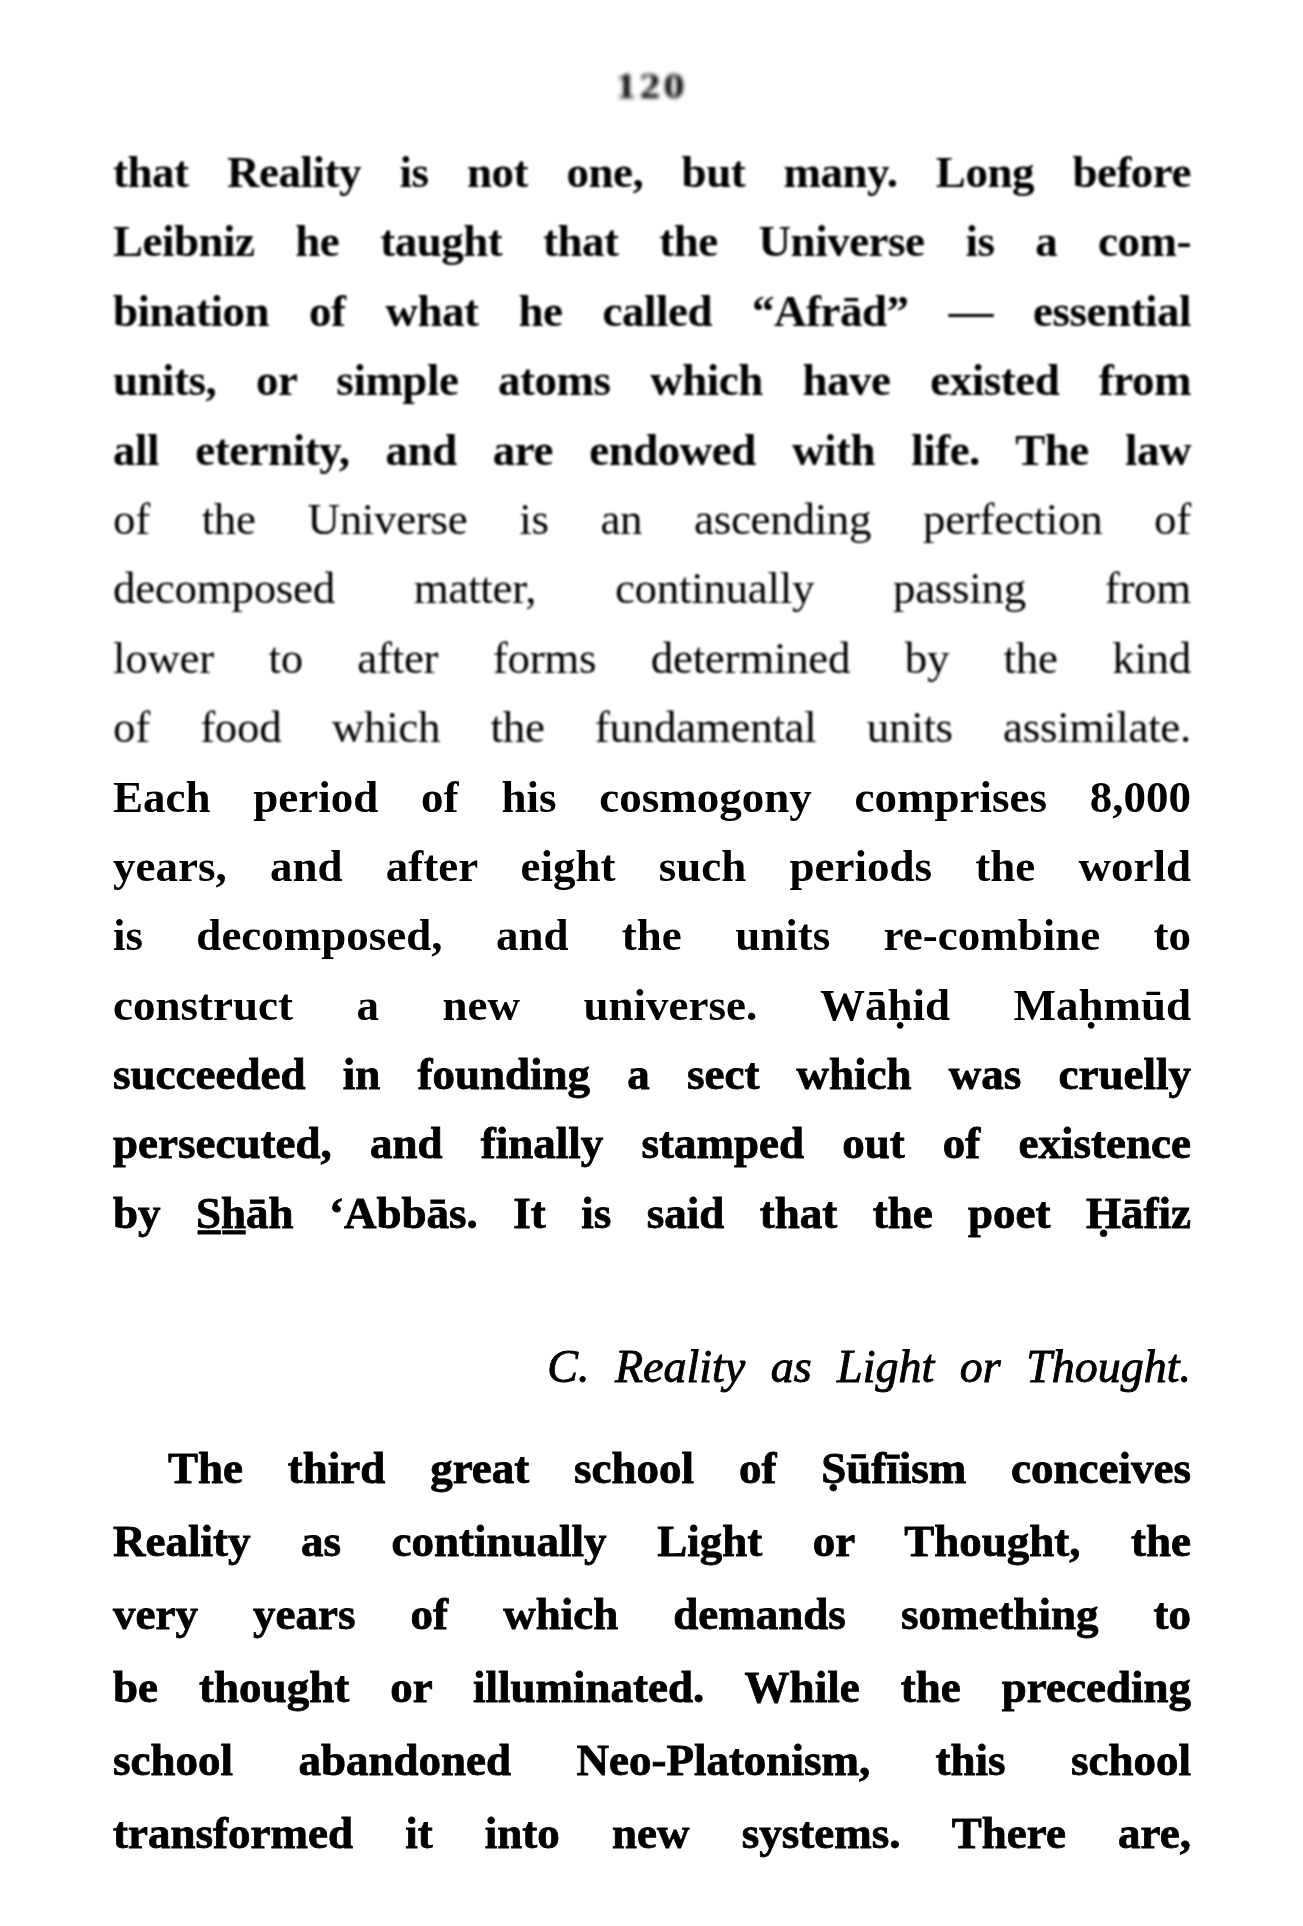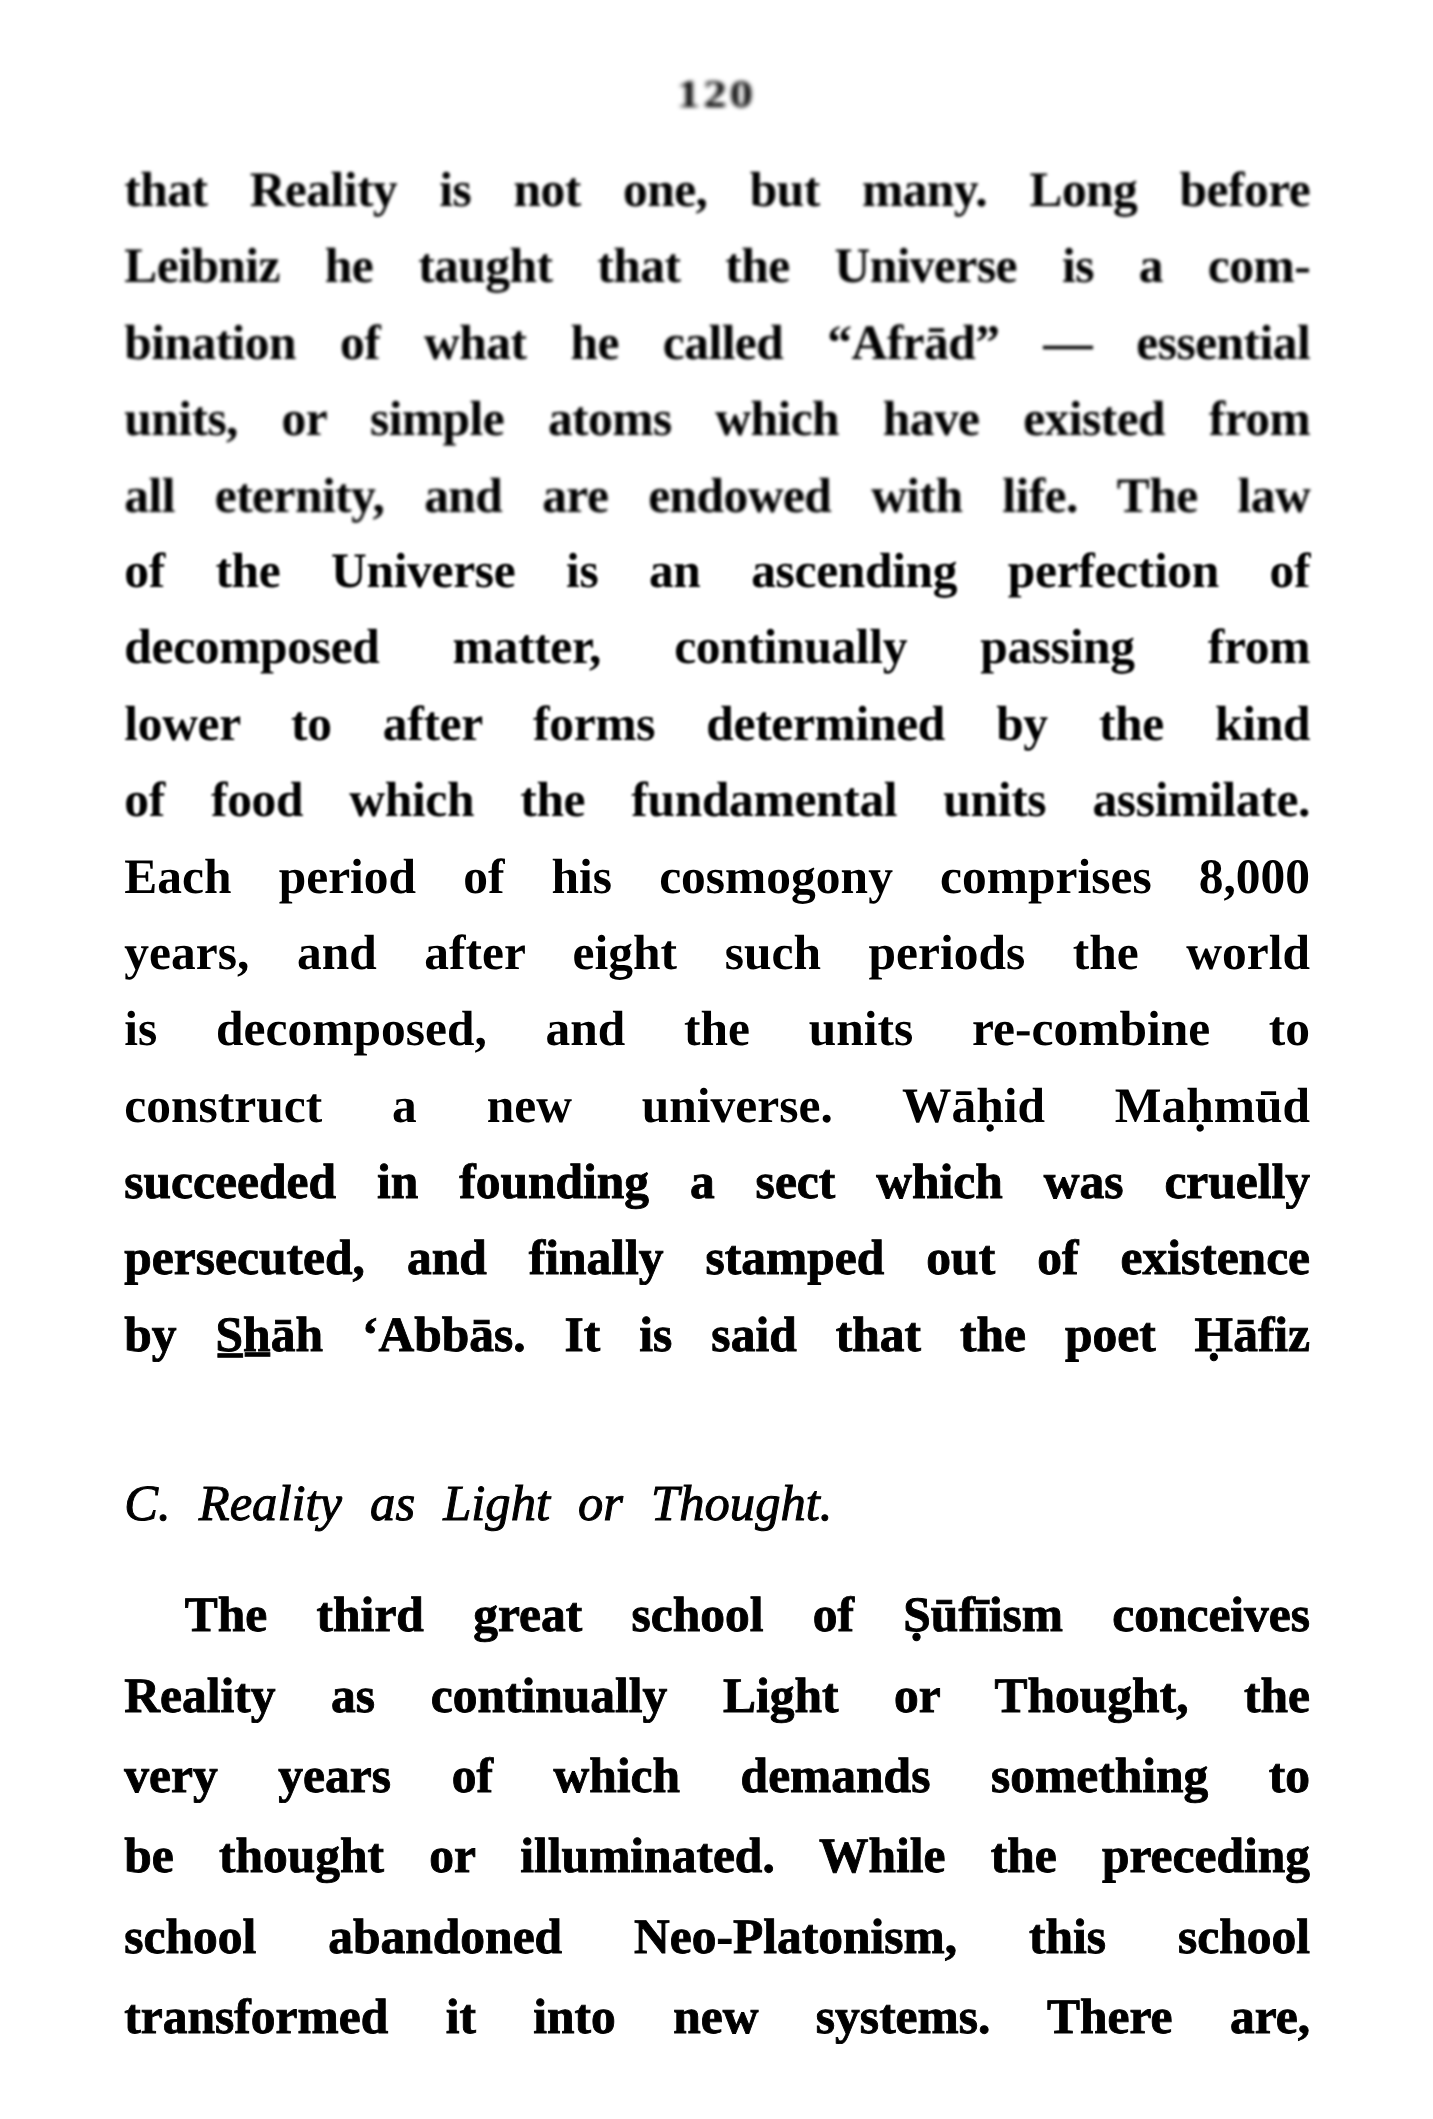--- a/index.html
+++ b/index.html
@@ -37,31 +37,31 @@
     line-height: 69.4px;
     font-size: 45px;
     text-align: justify;
     text-align-last: justify;
     color: #000;
   }
   .para2 .line { height: 73px; line-height: 73px; }
   .indent { padding-left: 55px; }
   
   .smear-3 { font-weight: 700; letter-spacing: -0.5px; filter: blur(1.3px) contrast(3.2); }
-  .smear-2 { font-weight: 700; letter-spacing: -0.3px; filter: blur(0.9px) contrast(2.6); }
+  .smear-2 { font-weight: 400; letter-spacing: -0.3px; filter: blur(0.9px) contrast(2.6); }
   .smear-1 { font-weight: 700; filter: blur(0.5px) contrast(1.9); }
   .clean   { font-weight: 700; -webkit-text-stroke: 0.8px #000; filter: blur(0.2px) contrast(1.4); }
   .heading {
     position: absolute;
     top: 1332px; left: 113px; width: 1078px;
     height: 70px; line-height: 70px;
     font-size: 46px;
     font-style: italic;
     font-weight: 400;
-    text-align: left;
+    text-align: right;
     word-spacing: 14px;
     -webkit-text-stroke: 0.9px #000;
     filter: blur(0.2px) contrast(1.4);
   }
 </style>
 </head>
 <body>
 
 <div class="page">
 

